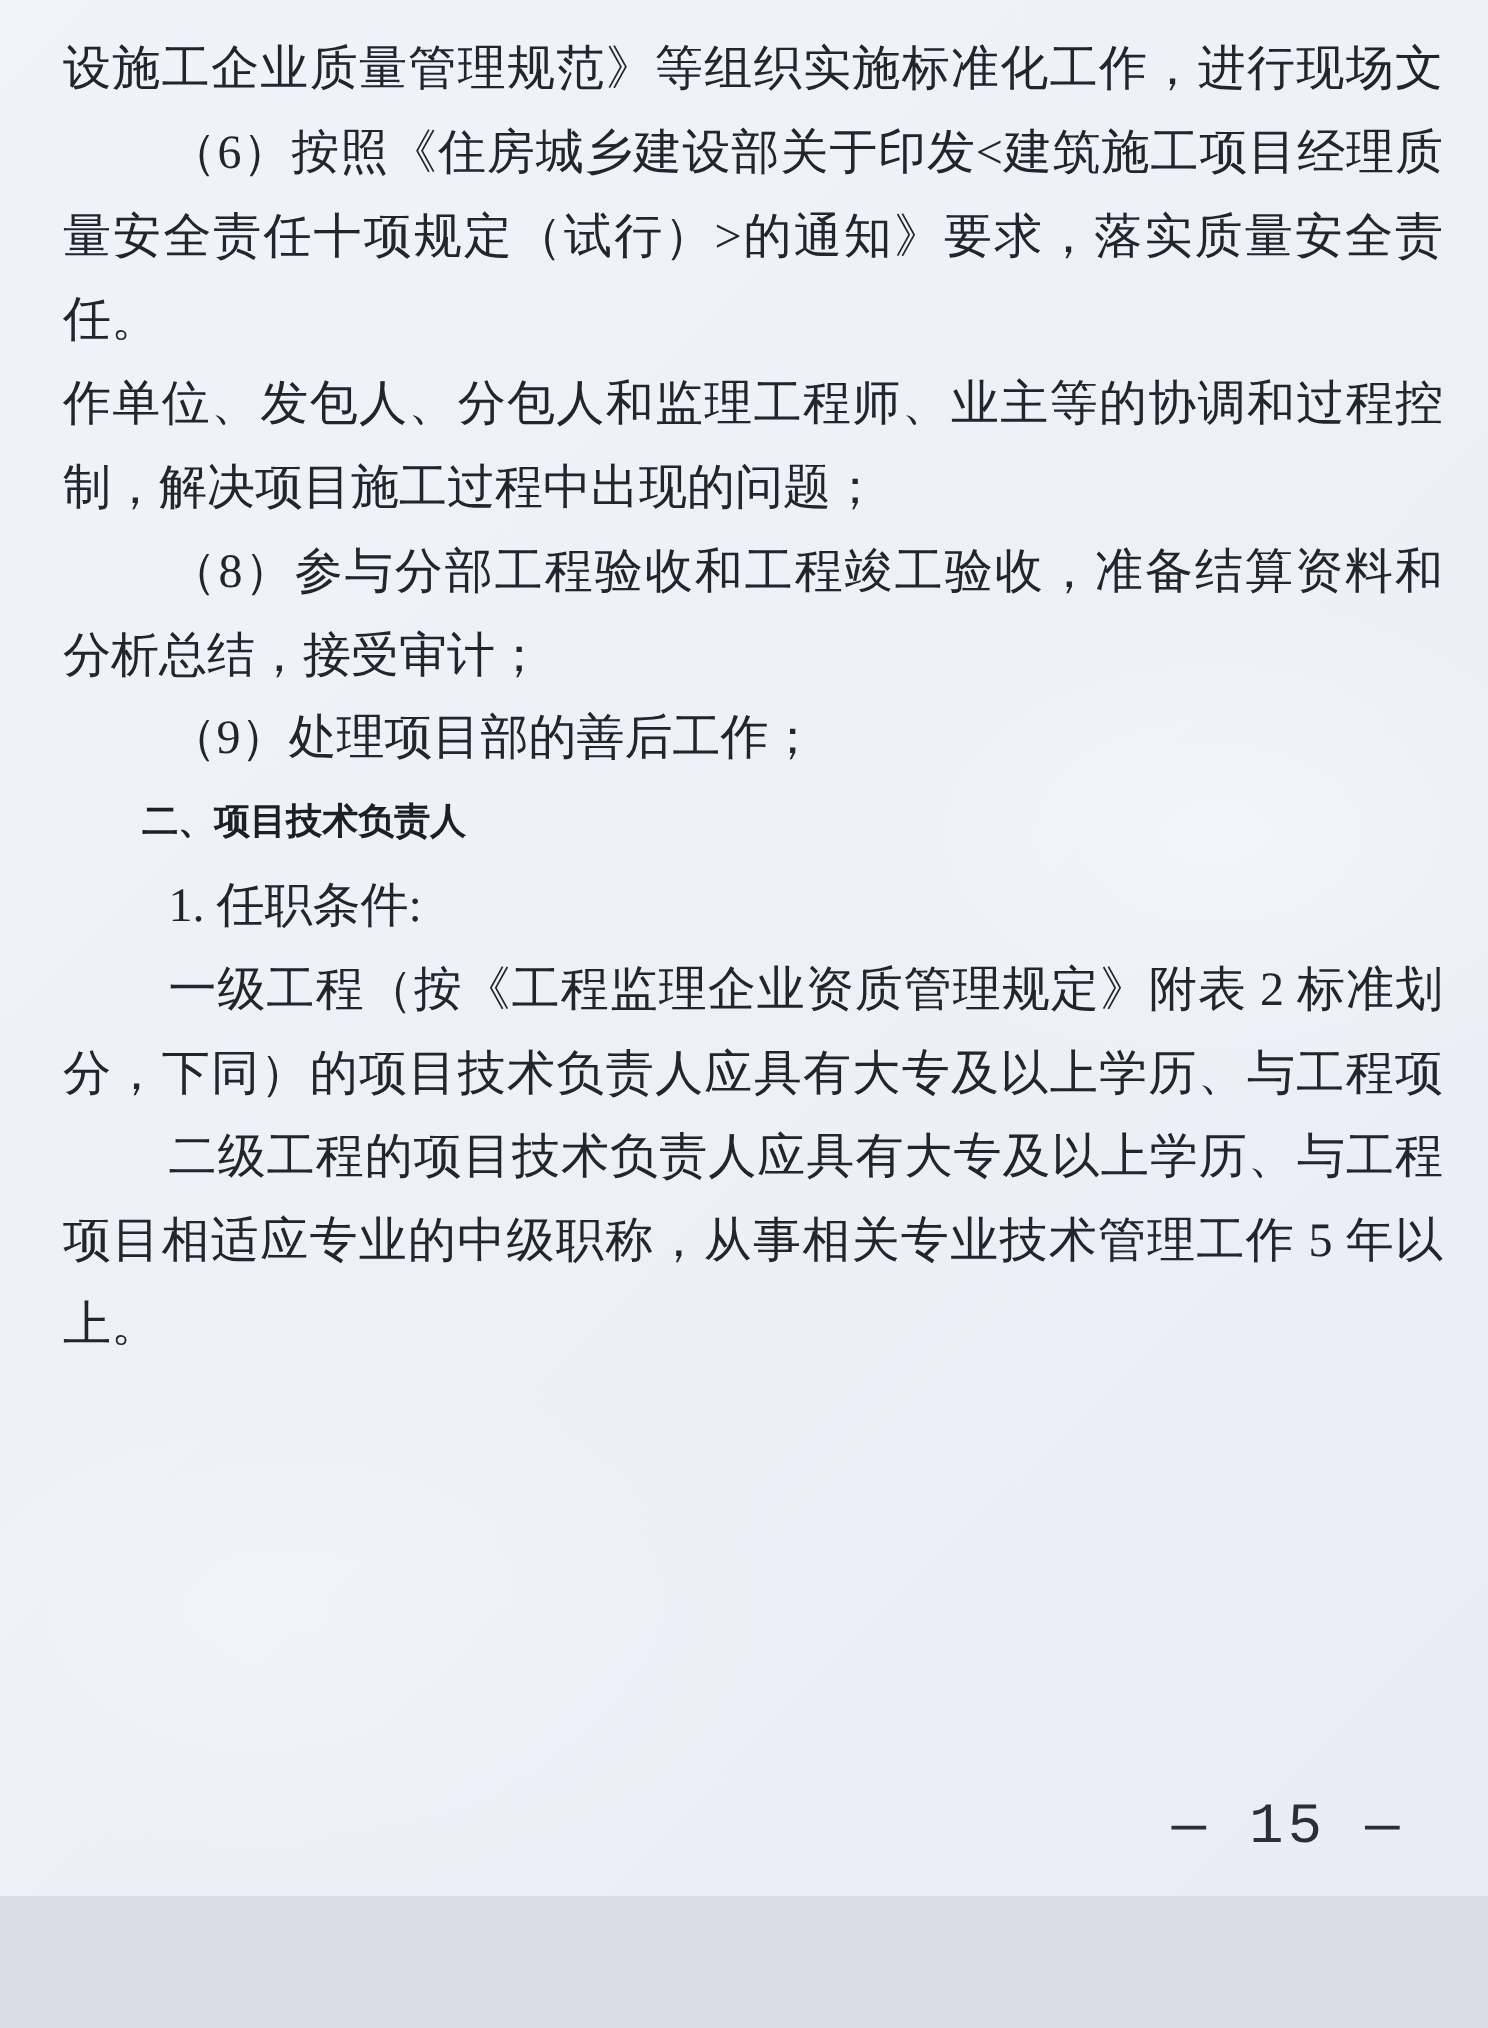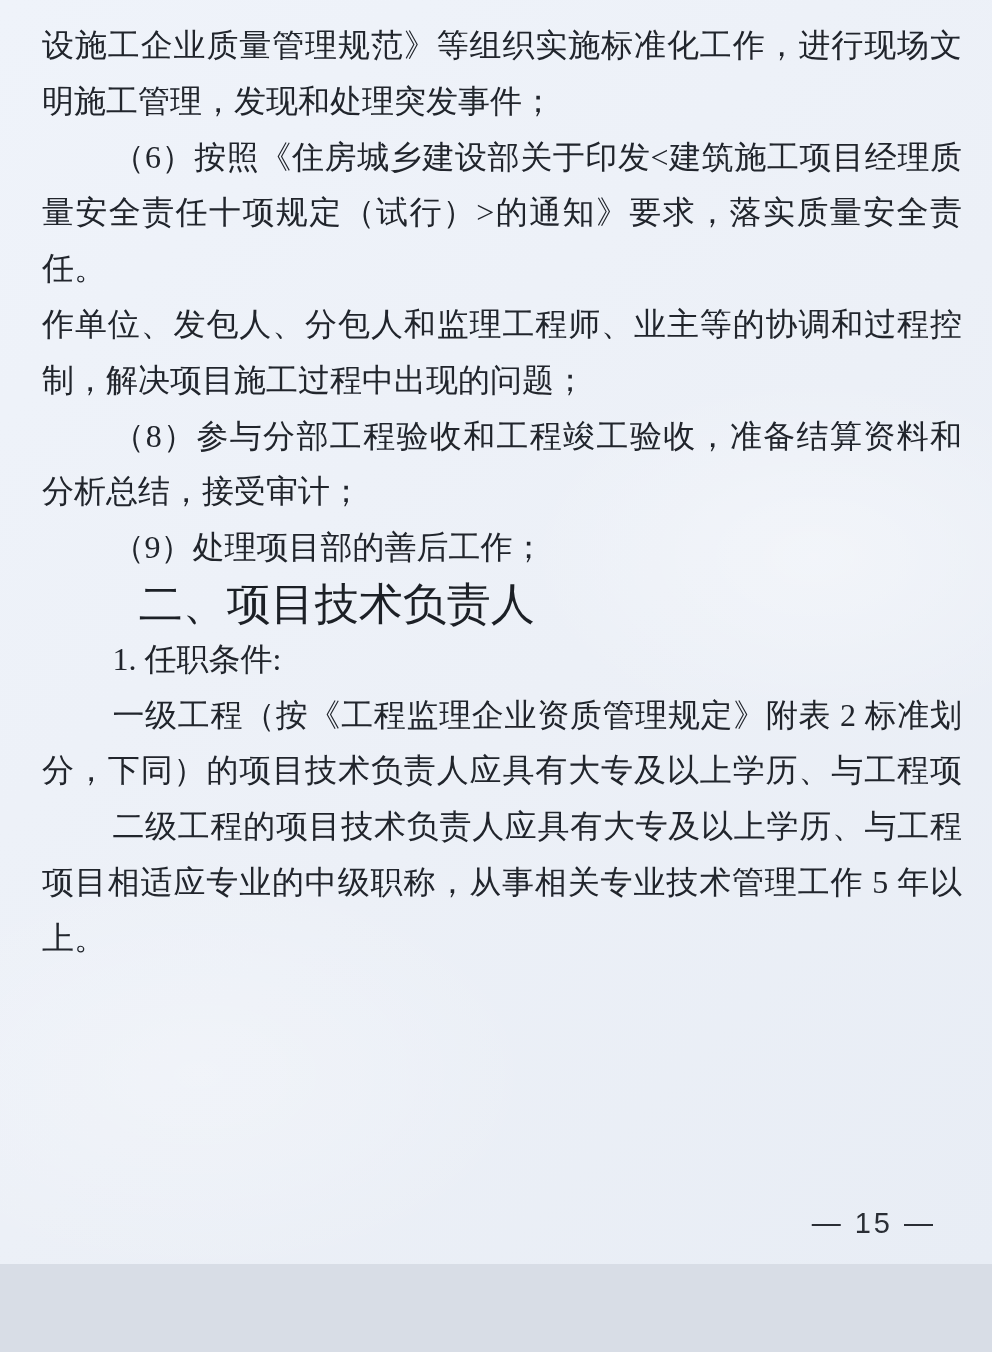--- a/index.html
+++ b/index.html
@@ -21,41 +21,40 @@
     font-size:32px;
     line-height:55.8px;
     text-rendering:optimizeLegibility;
   }
   .block{margin:0;}
   .line{white-space:normal;}
   .line.full{text-align:justify;text-align-last:justify;}
   .line.indent{text-indent:2.2em;}
   .block.heading .line{
     font-family:"Liberation Sans","DejaVu Sans",sans-serif;
-    font-weight:400;
-    font-size:44px;
+    font-weight:700;
+    font-size:24px;
     color:#1c2026;
   }
   .page-number{
     position:absolute;
     right:56px;bottom:24px;
-    font-size:29px;
+    font-size:38px;
     letter-spacing:3px;
     color:#2a2e35;
-    font-family:Liberation Sans, sans-serif;
+    font-family:Liberation Mono, monospace;
   }
 </style>
 </head>
 <body>
 
 <div class="page">
   <div class="content">
       <div class="block body">
         <div class="line full">设施工企业质量管理规范》等组织实施标准化工作，进行现场文</div>
-        <div class="line">明施工管理，发现和处理突发事件；</div>
       </div>
       <div class="block body">
         <div class="line indent full">（6）按照《住房城乡建设部关于印发&lt;建筑施工项目经理质</div>
         <div class="line full">量安全责任十项规定（试行）&gt;的通知》要求，落实质量安全责</div>
         <div class="line">任。</div>
       </div>
       <div class="block body">
         <div class="line full">作单位、发包人、分包人和监理工程师、业主等的协调和过程控</div>
         <div class="line">制，解决项目施工过程中出现的问题；</div>
       </div>

